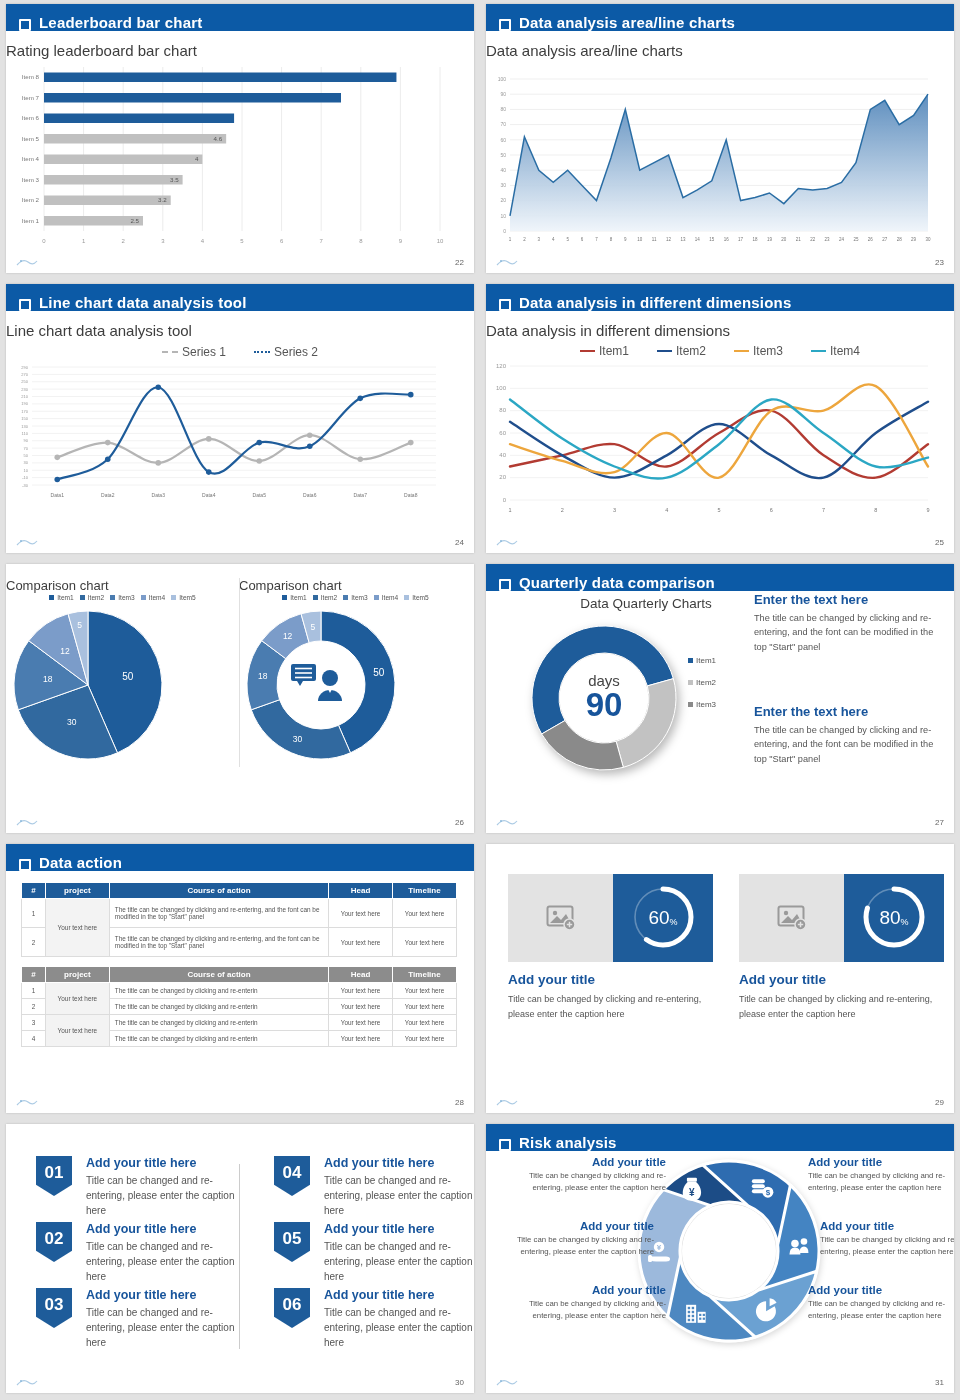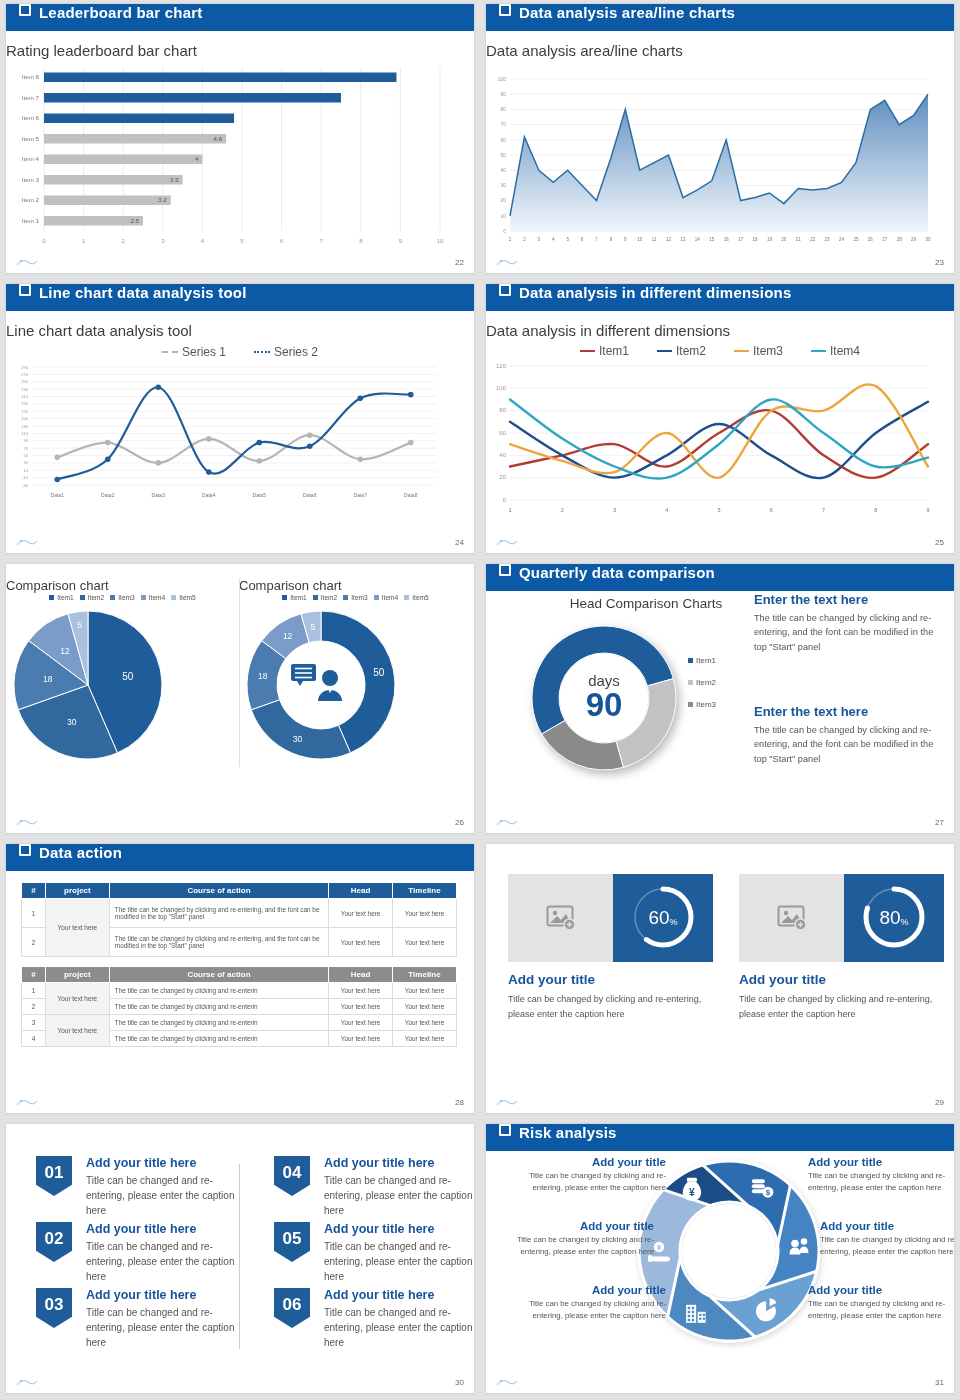--- a/index.html
+++ b/index.html
@@ -1,19 +1,19 @@
 <!DOCTYPE html>
 <html><head>
 <meta charset="utf-8">
 <style>
   html,body{margin:0;padding:0;}
   body{width:960px;height:1400px;background:#e2e2e2;font-family:"Liberation Sans",sans-serif;}
   .grid{display:grid;grid-template-columns:468px 468px;grid-auto-rows:269px;gap:11px 12px;padding:4px 6px;}
   .slide{background:#fff;position:relative;overflow:hidden;box-shadow:0 0 2px rgba(0,0,0,.18);}
-  .s-head{height:27px;background:#0c5aa6;color:#fff;display:flex;align-items:flex-start;padding-left:13px;font-weight:bold;font-size:15px;letter-spacing:.2px;}
+  .s-head{height:27px;background:#0c5aa6;color:#fff;display:flex;align-items:flex-end;padding-left:13px;font-weight:bold;font-size:15px;letter-spacing:.2px;}
   .s-ico{width:8px;height:8px;border:2px solid #fff;border-radius:1px;margin-right:8px;flex:0 0 auto;}
   .pgno{position:absolute;right:10px;bottom:6px;font-size:8px;color:#666;}
   .logo{position:absolute;left:9px;bottom:5px;opacity:.85;}
   .c-title{text-align:left;font-size:15px;color:#3d3d3d;margin-top:11px;}
   .chart{display:block;margin:2px auto 0;}
   .legend{display:flex;justify-content:center;align-items:center;font-size:12px;color:#555;}
   .lg-item{display:flex;align-items:center;margin:0 14px;}
   .mk-dash{width:16px;border-top:2px dashed #b5b5b5;margin-right:4px;}
   .mk-dotline{width:16px;border-top:2px dotted #1e5c9a;margin-right:4px;}
   .mk-line{width:15px;height:2.4px;margin-right:4px;}
@@ -452,21 +452,21 @@
         <circle cx="6" cy="4" r="1" fill="#7aaed6"></circle>
       </svg>
     <span class="pgno">26</span>
   </section>
 
   <section class="slide">
     <div class="s-head">
         <span class="s-ico"></span>
         <span>Quarterly data comparison</span>
       </div>
-    <div class="q-title">Head Comparison Charts</div>
+    <div class="q-title">Data Quarterly Charts</div>
     <div class="q-donut chart"><svg width="160" height="160" viewBox="0 0 160 160" style="filter: drop-shadow(rgba(0, 0, 0, 0.28) 3px 4px 5px);">
           <path d="M17.646170927520437,116.00000000000003 A72,72 0 1 1 149.34770480943138,60.63777291570079 L123.3423155058946,67.898608072313 A45,45 0 1 0 41.028856829700274,102.50000000000003 Z" fill="#1e5c9a" stroke="#fff" stroke-width="1"></path>
           <path d="M149.34770480943138,60.63777291570079 A72,72 0 0 1 99.3622270842992,149.34770480943138 L92.101391927687,123.3423155058946 A45,45 0 0 0 123.3423155058946,67.898608072313 Z" fill="#c2c2c2" stroke="#fff" stroke-width="1"></path>
           <path d="M99.3622270842992,149.34770480943138 A72,72 0 0 1 17.646170927520416,115.99999999999999 L41.02885682970026,102.5 A45,45 0 0 0 92.101391927687,123.3423155058946 Z" fill="#8a8a8a" stroke="#fff" stroke-width="1"></path>
           <circle cx="80" cy="80" r="44.5" fill="#fff"></circle>
         </svg></div>
     <div class="q-center">
       <span class="q-days">days</span>
       <span class="q-90">90</span>
     </div>

